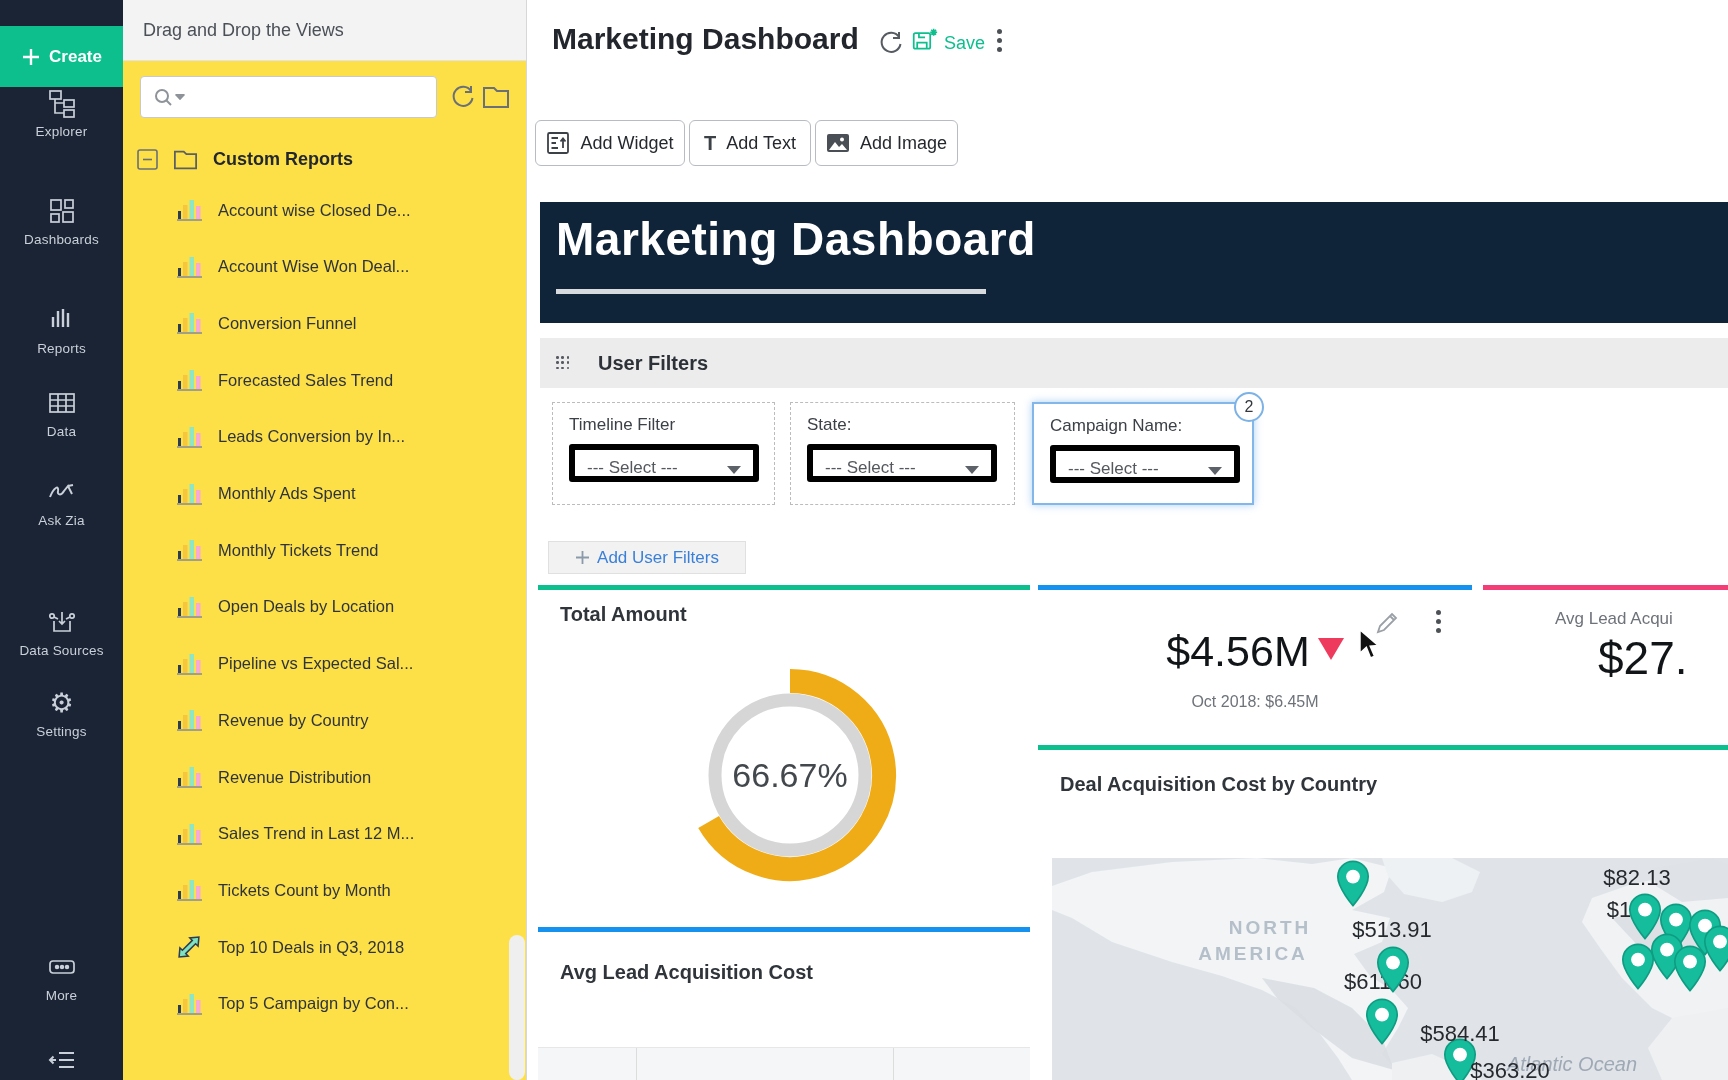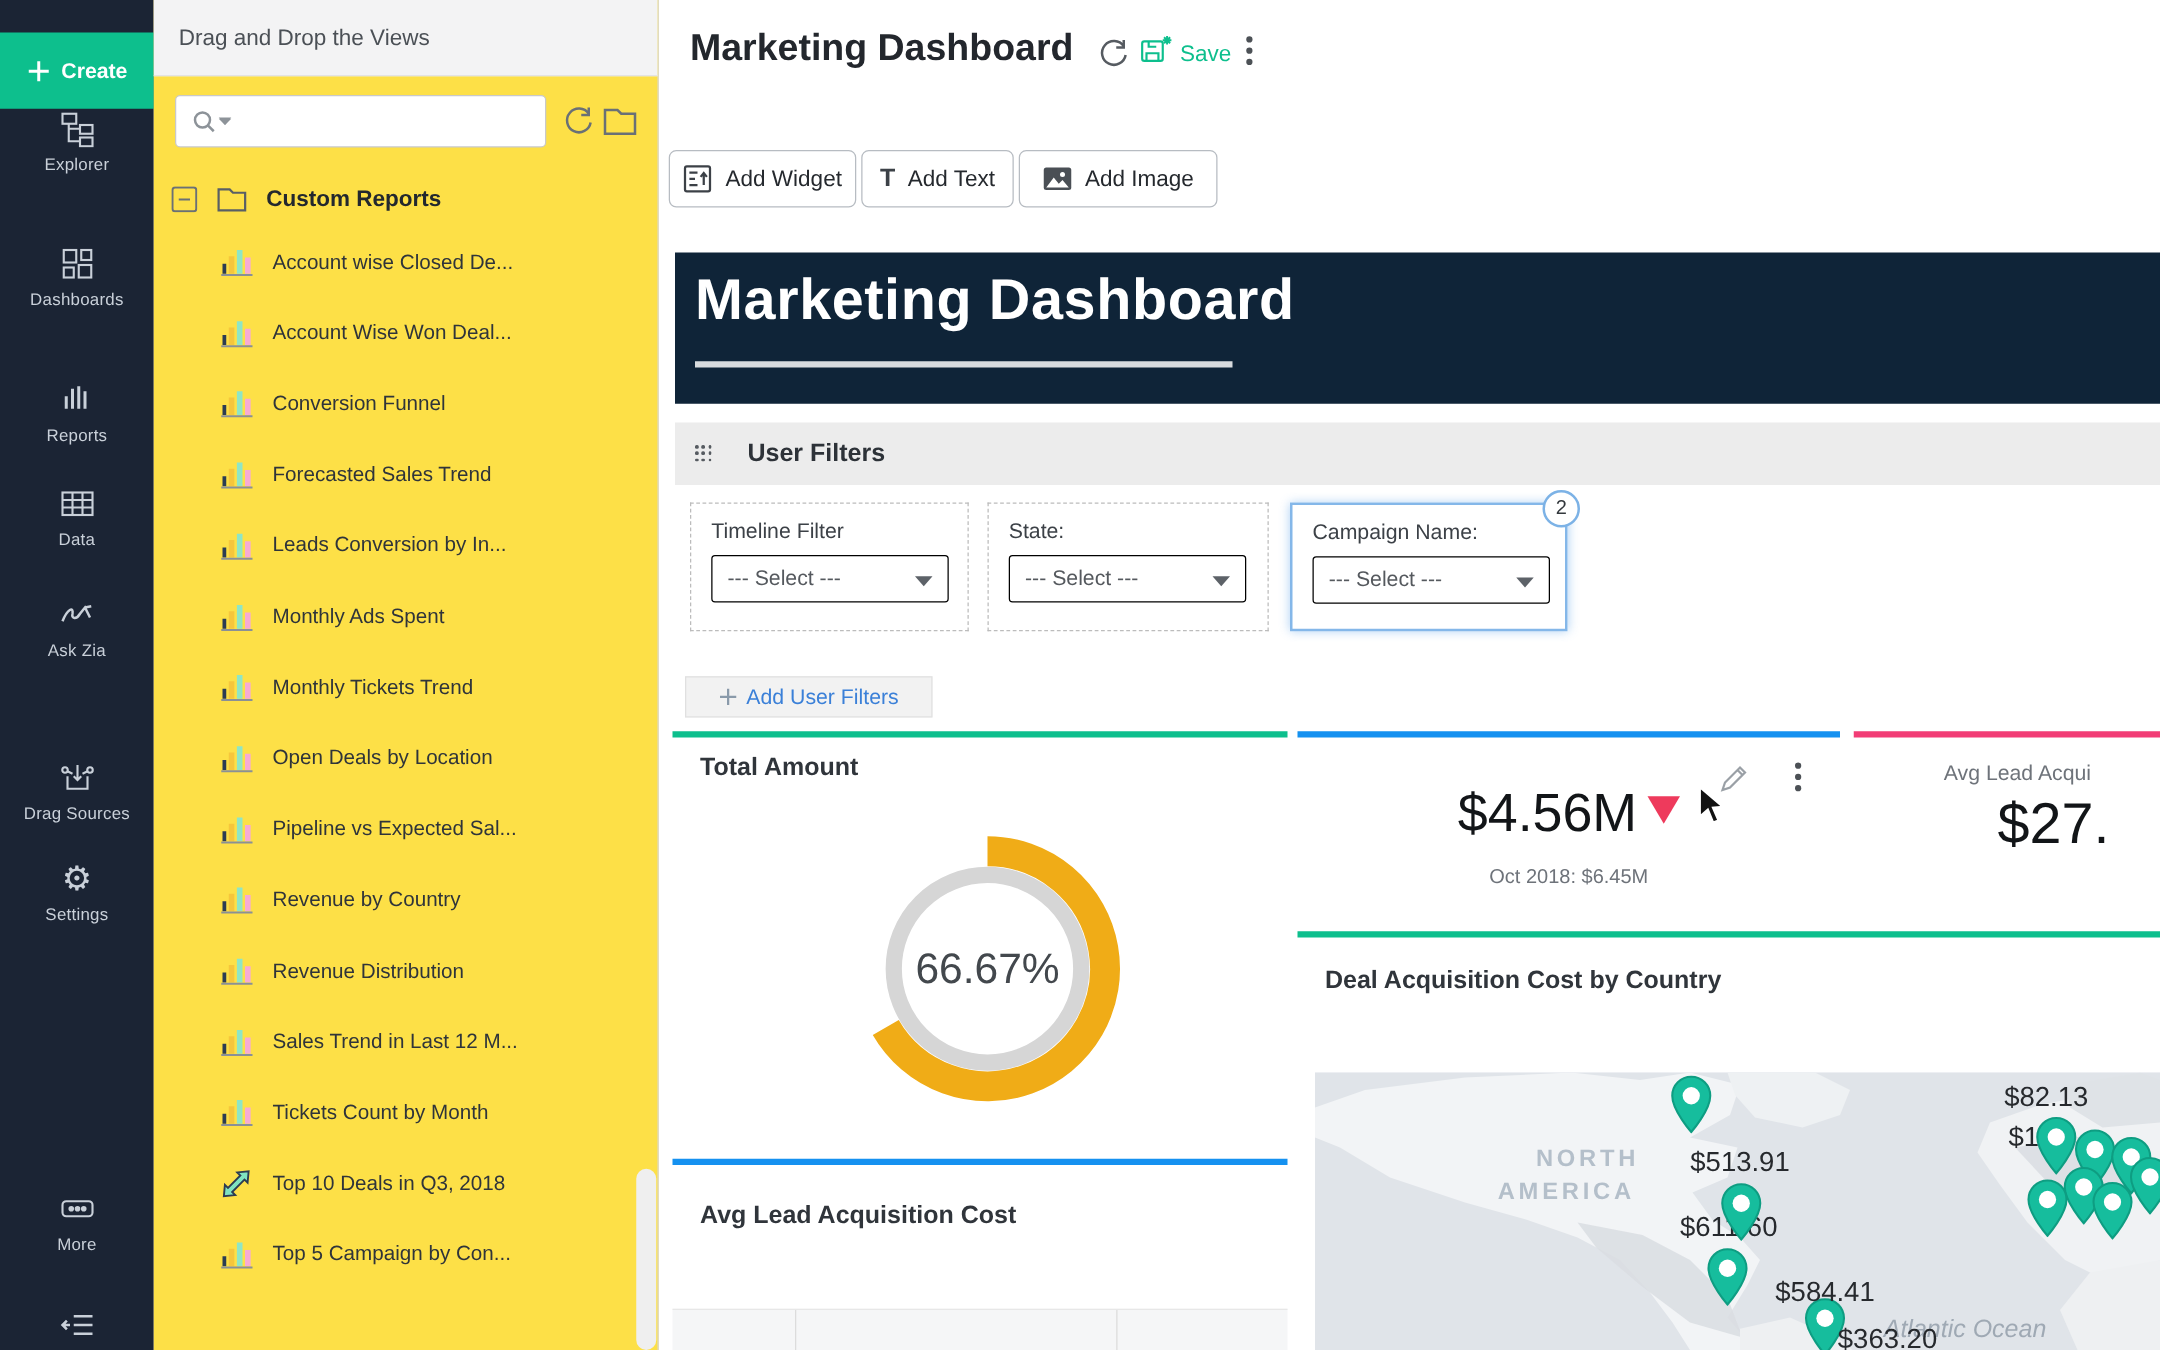--- a/index.html
+++ b/index.html
@@ -47,21 +47,21 @@
   .banner-rule{position:absolute;left:16px;top:87px;width:430px;height:5px;background:#d8dbde;}
   
   .uf-bar{position:absolute;left:540px;top:338px;width:1188px;height:50px;background:#ececec;display:flex;align-items:center;}
   .uf-title{font-size:20px;font-weight:bold;color:#2d3238;margin-left:28px;}
   .drag-dots{margin-left:16px;width:14px;height:14px;display:grid;grid-template-columns:repeat(3,1fr);gap:2px;}
   .drag-dots i{width:2.5px;height:2.5px;background:#565b61;border-radius:50%;}
   .f-box{position:absolute;top:402px;height:103px;background:#fff;box-sizing:border-box;}
   .f-dashed{border:1px dashed #bcbcbc;}
   .f-active{border:2px solid #84b7e9;box-shadow:0 0 8px rgba(70,150,230,.45);}
   .f-label{position:absolute;left:16px;top:12px;font-size:17px;color:#3c4147;}
-  .f-select{position:absolute;left:16px;top:41px;width:190px;height:38px;border:1px solid #000000;border-radius:3px;background:#fff;
+  .f-select{position:absolute;left:16px;top:41px;width:190px;height:38px;border:6px solid #000000;border-radius:3px;background:#fff;
     box-sizing:border-box;font-size:17px;color:#55595e;line-height:36px;padding-left:12px;cursor:pointer;}
   .f-caret{position:absolute;right:12px;top:16px;width:0;height:0;border-left:7px solid transparent;border-right:7px solid transparent;border-top:8px solid #5d6268;}
   .f-badge{position:absolute;left:1234px;top:392px;width:30px;height:30px;border-radius:50%;background:#fff;border:2px solid #7cb2e6;
     box-sizing:border-box;text-align:center;line-height:26px;font-size:16px;color:#33383d;z-index:5;}
   .add-uf{position:absolute;left:548px;top:541px;width:198px;height:33px;background:#f2f2f2;border:1px solid #e0e0e0;box-sizing:border-box;
     display:flex;align-items:center;justify-content:center;gap:7px;font-size:17px;color:#3b80d8;cursor:pointer;}
   
   .widget{position:absolute;background:#fff;}
   .topbar{position:absolute;left:0;top:0;width:100%;height:5px;}
   .w-title{position:absolute;font-size:20px;font-weight:bold;color:#30353b;}
@@ -129,21 +129,21 @@
     <div class="lbl">Ask Zia</div>
   </div>
   <div class="sb-item" style="top:607px">
     <svg class="ic" viewBox="0 0 30 30">
         <path d="M7 14 V24 H23 V14"></path>
         <path d="M15 5 V17 M12 14 L15 17 L18 14"></path>
         <circle cx="5" cy="9" r="2.2"></circle>
         <circle cx="25" cy="9" r="2.2"></circle>
         <path d="M7 10 L11 12 M23 10 L19 12"></path>
       </svg>
-    <div class="lbl">Drag Sources</div>
+    <div class="lbl">Data Sources</div>
   </div>
   <div class="sb-item" style="top:688px">
     <div class="ic gear-glyph">⚙</div>
     <div class="lbl">Settings</div>
   </div>
   <div class="sb-item" style="top:952px">
     <svg class="ic" viewBox="0 0 30 30">
         <rect x="3" y="9" width="24" height="12" rx="3"></rect>
         <circle cx="10" cy="15" r="1.4" fill="#c9d0d9"></circle>
         <circle cx="15" cy="15" r="1.4" fill="#c9d0d9"></circle>
@@ -421,21 +421,21 @@
   <svg width="24" height="24" viewBox="0 0 24 24" fill="none" stroke="#3c4147" stroke-width="1.8">
       <rect x="2" y="2" width="20" height="20" rx="1.5"></rect>
       <path d="M5.5 7 H12 M5.5 12 H10 M5.5 17 H12 M17 17 V8 M14.5 10.5 L17 7.5 L19.5 10.5"></path>
     </svg>
   <span>Add Widget</span>
 </div>
 <div class="tb-btn" style="left:689px;width:122px">
   <span class="t-ic">T</span>
   <span>Add Text</span>
 </div>
-<div class="tb-btn" style="left:815px;width:159px">
+<div class="tb-btn" style="left:815px;width:143px">
   <svg width="24" height="20" viewBox="0 0 24 20">
       <rect x="1" y="1" width="22" height="18" rx="2" fill="#4a4f55"></rect>
       <circle cx="16" cy="6.5" r="2" fill="#fff"></circle>
       <path d="M3 17 L9 9 L13 14 L16 11 L21 17 Z" fill="#fff"></path>
     </svg>
   <span>Add Image</span>
 </div>
 
 <div class="banner">
   <div class="banner-title">Marketing Dashboard</div>

